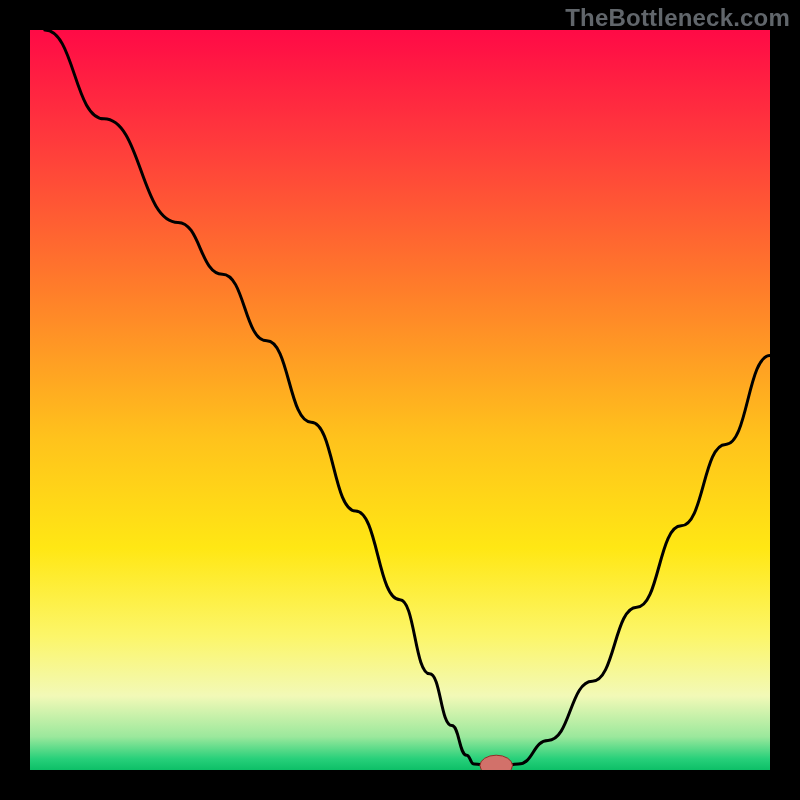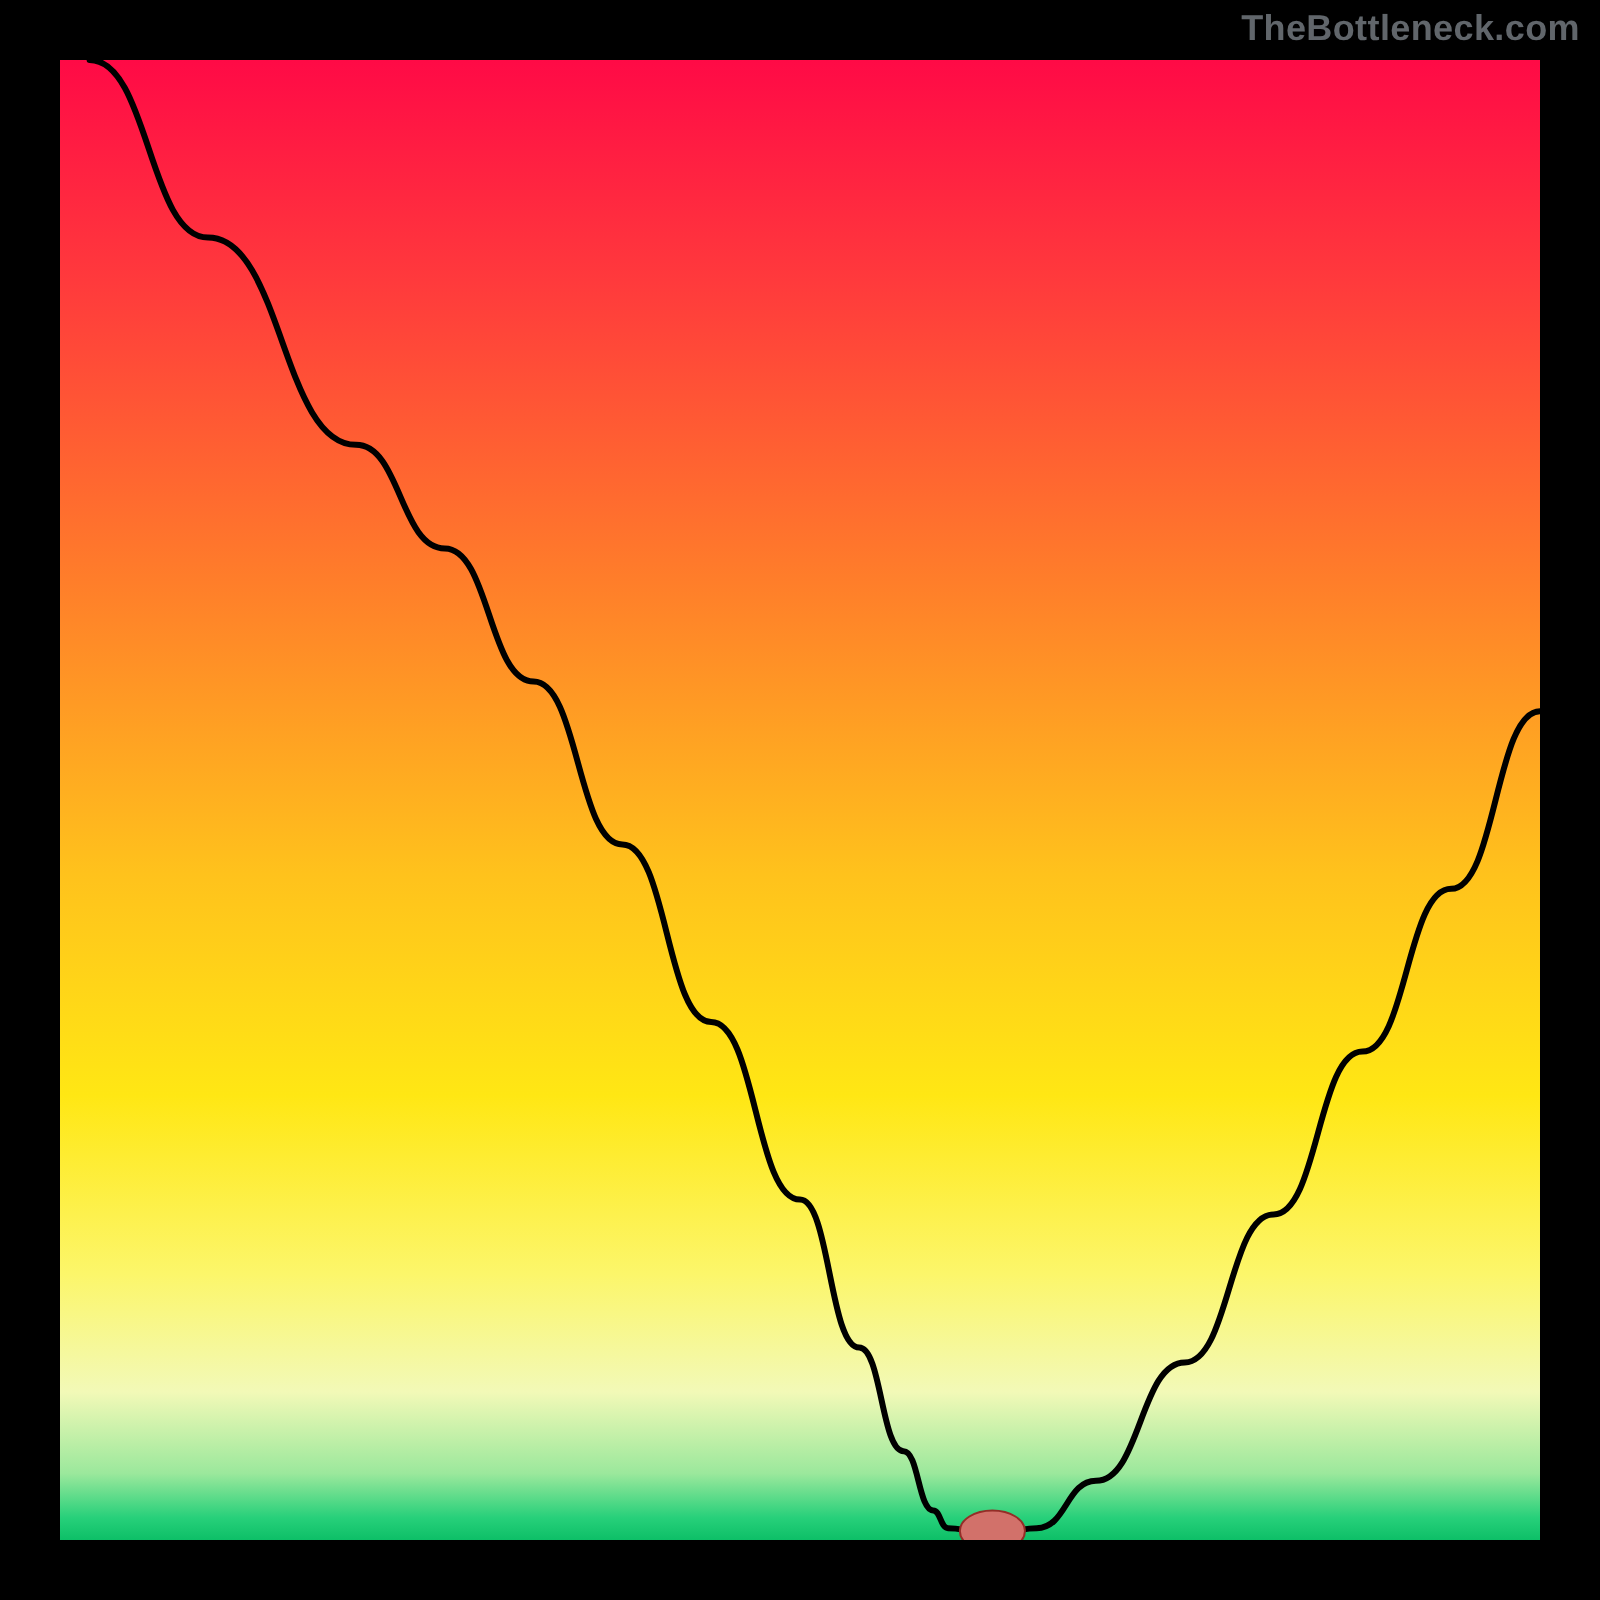--- a/index.html
+++ b/index.html
@@ -14,21 +14,21 @@
     position: relative;
     width: 800px;
     height: 800px;
     background: #000;
   }
   .attribution {
     position: absolute;
     top: 4px;
     right: 10px;
     font-family: Arial, Helvetica, sans-serif;
-    font-size: 18px;
+    font-size: 24px;
     font-weight: 600;
     color: #61666b;
     letter-spacing: 0.2px;
     z-index: 10;
   }
   .plot-area {
     position: absolute;
     left: 30px;
     top: 30px;
     width: 740px;

